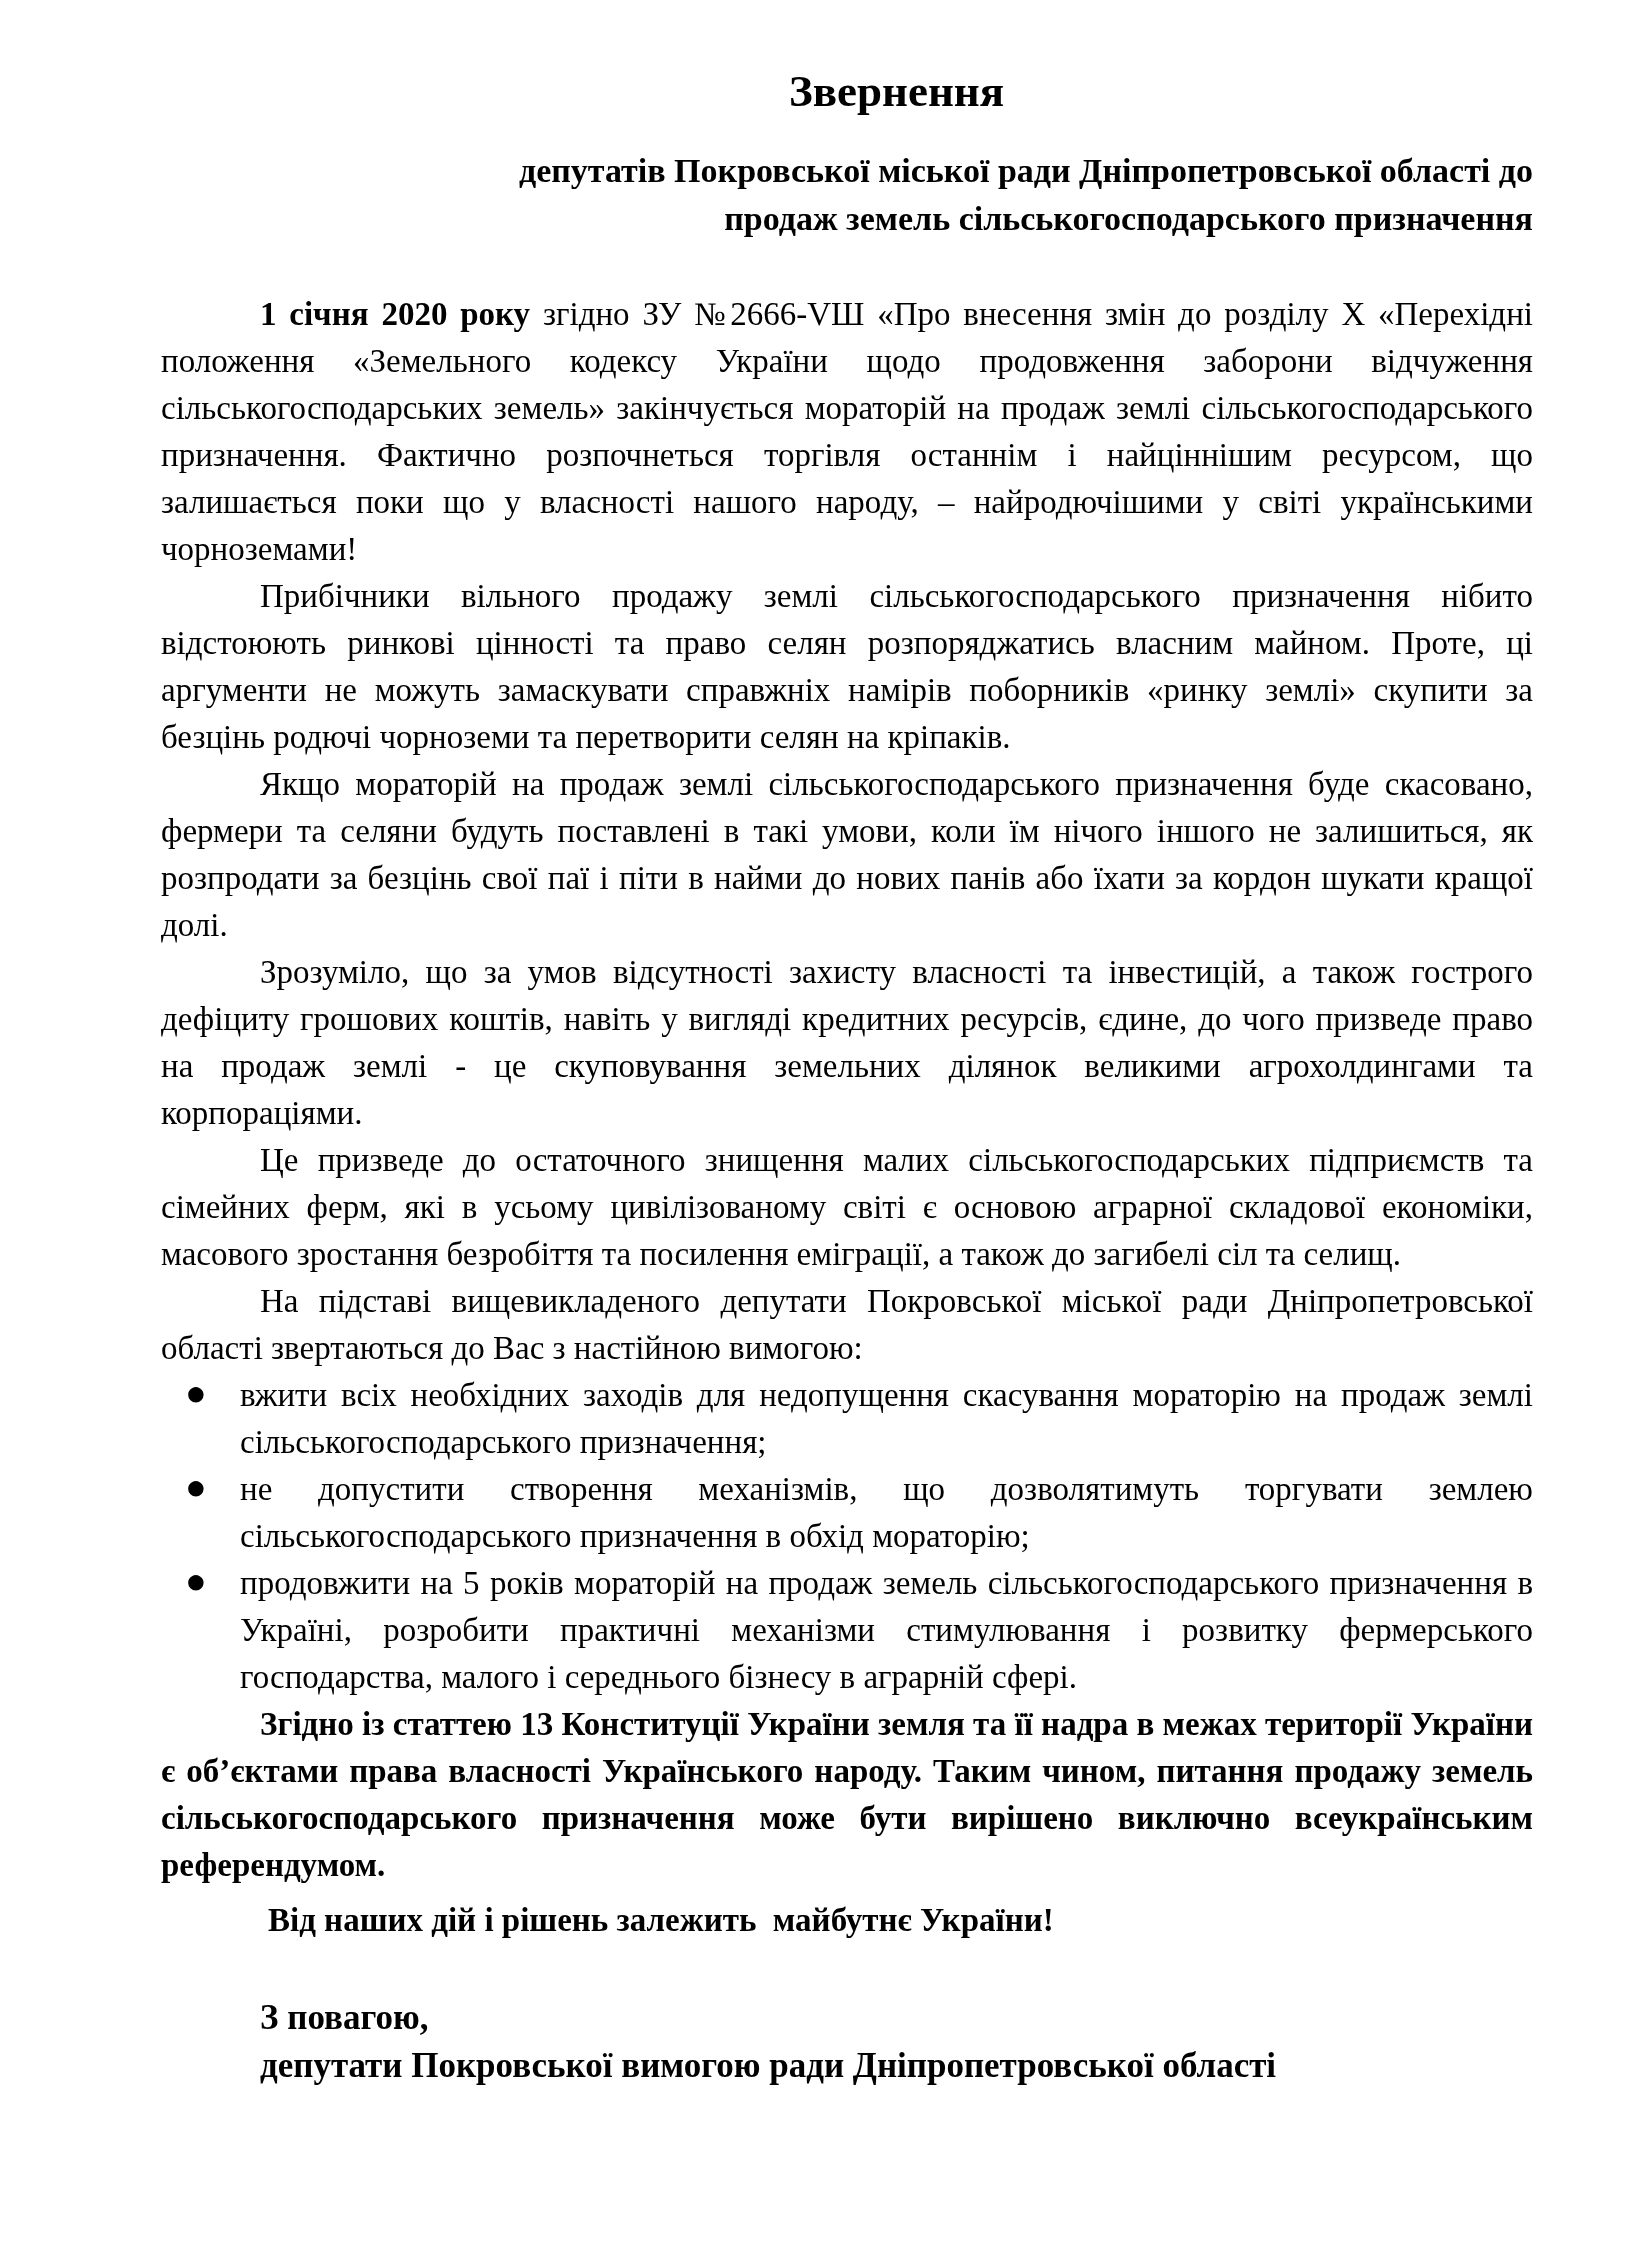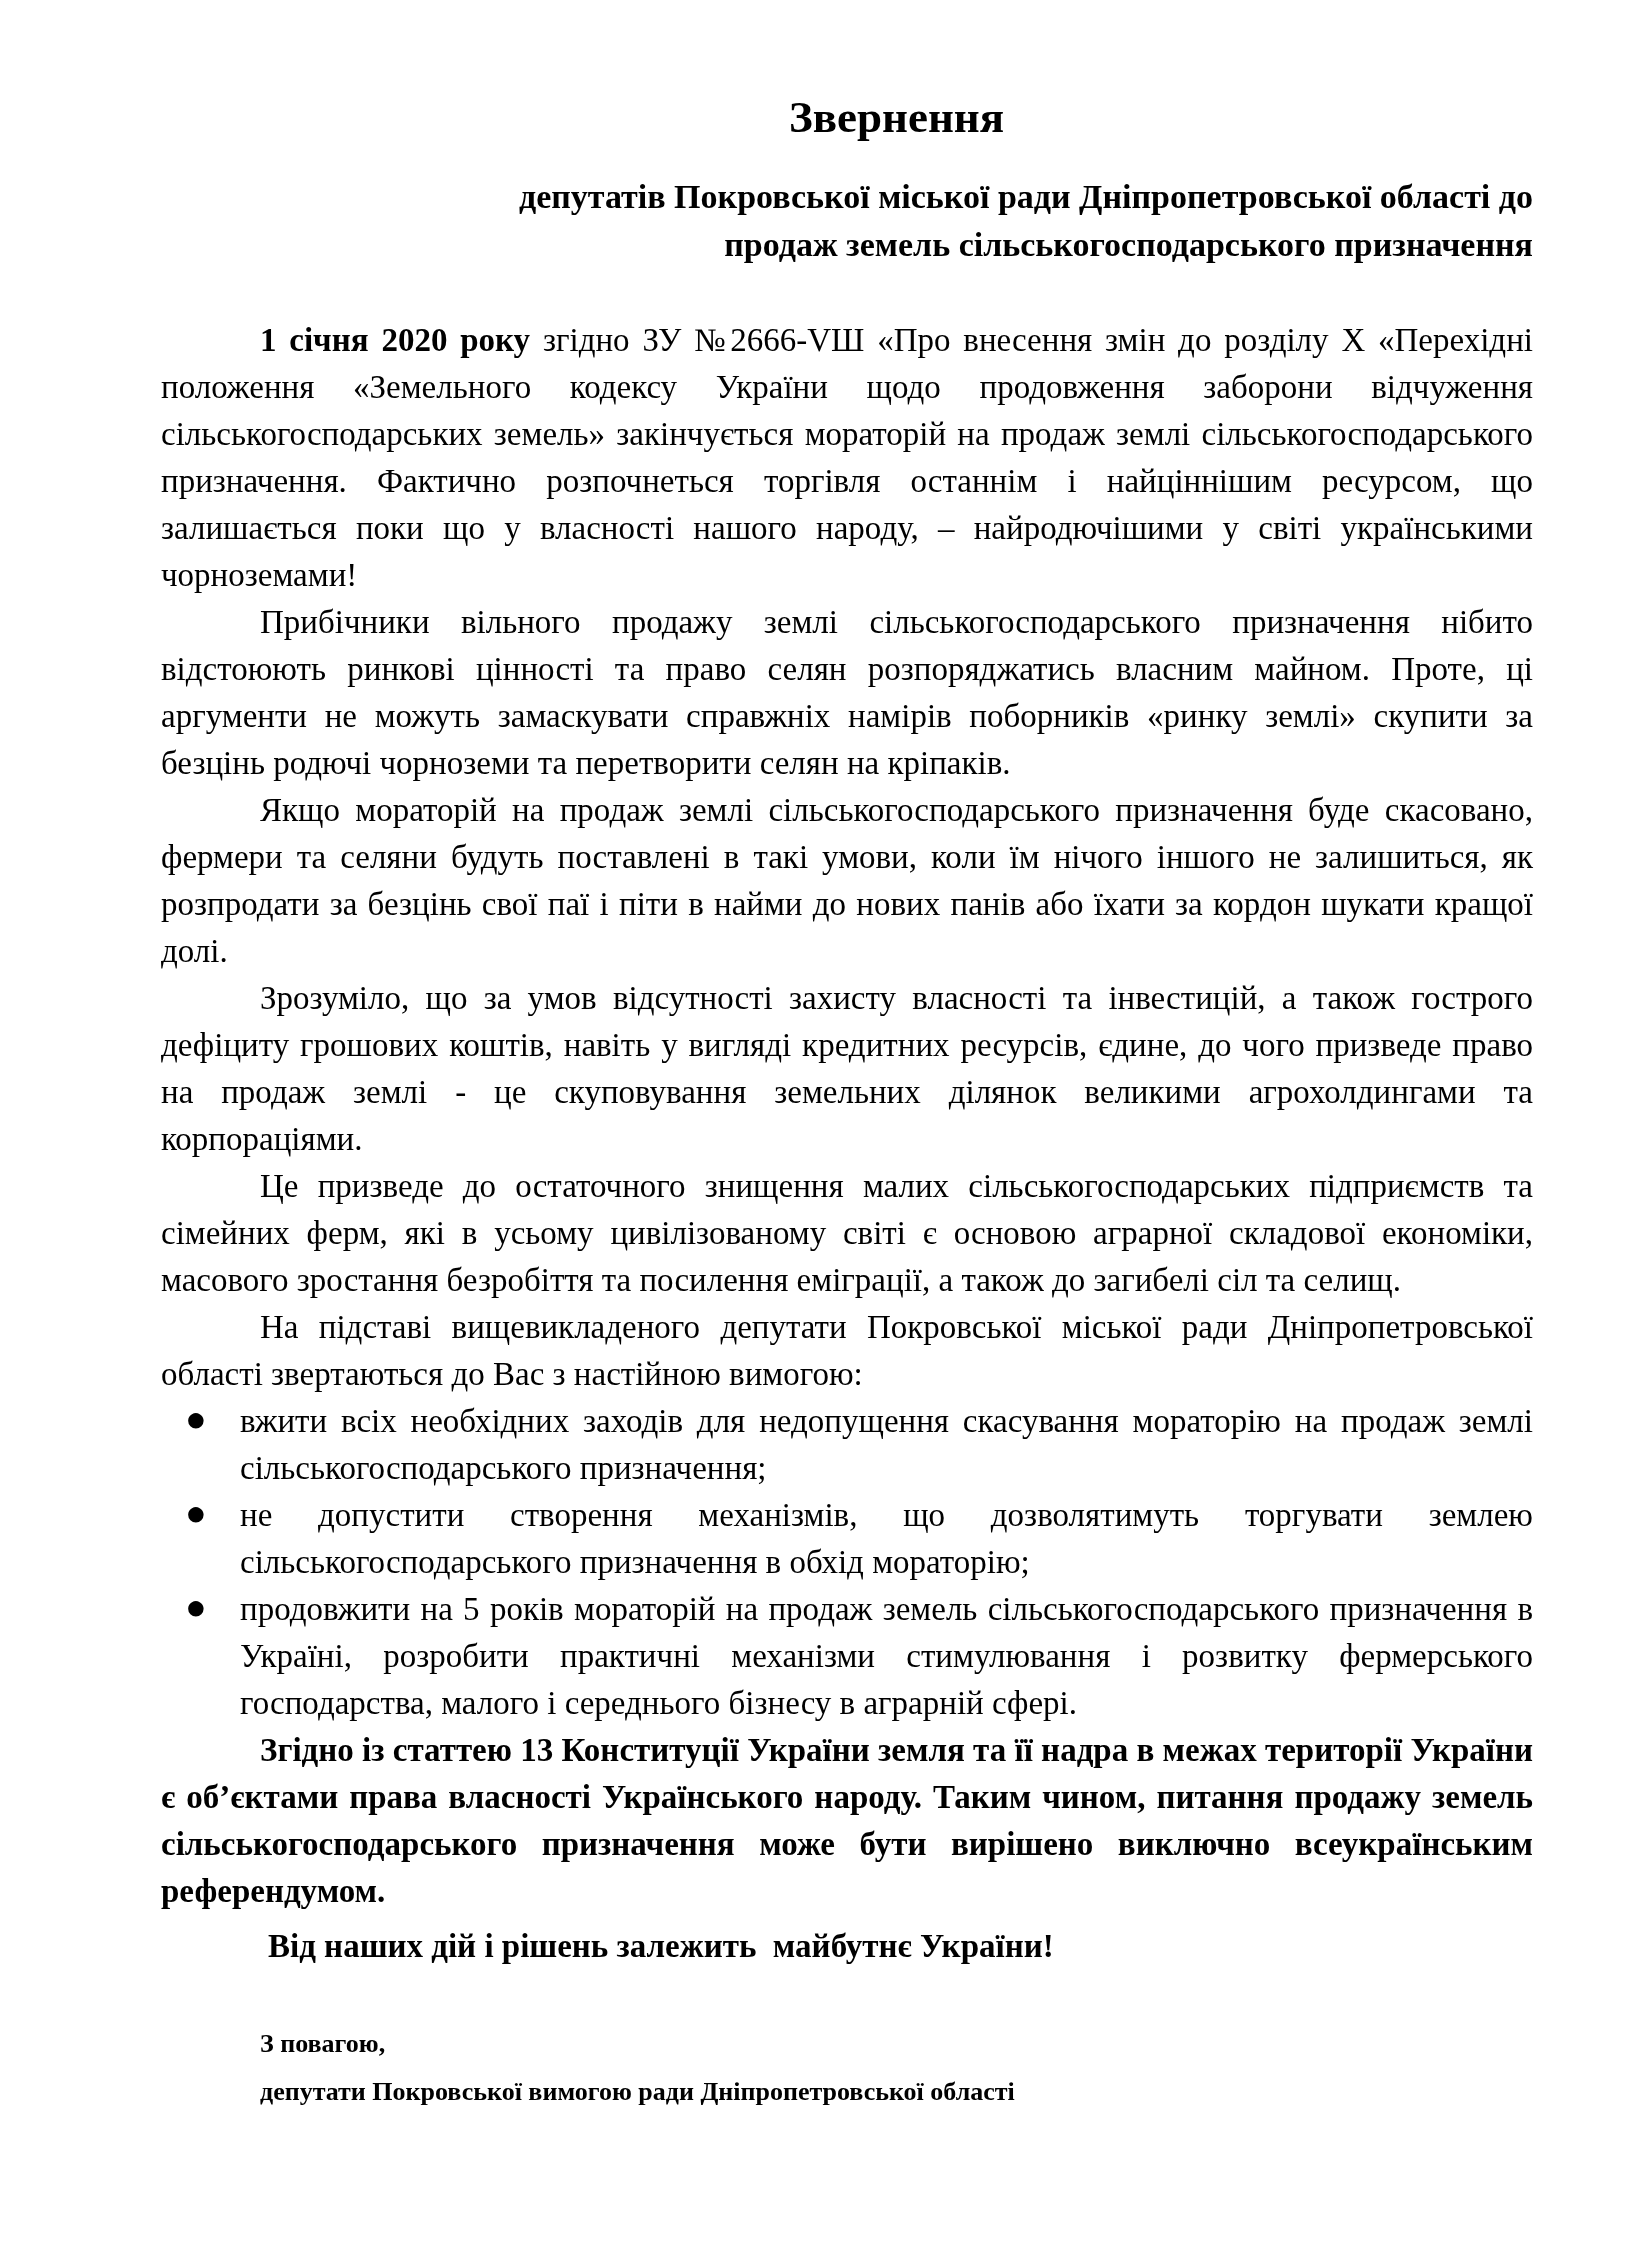--- a/index.html
+++ b/index.html
@@ -11,21 +11,21 @@
     width: 1646px;
     height: 2250px;
     overflow: hidden;
     font-family: "Liberation Serif", "DejaVu Serif", serif;
     color: #000000;
   }
   .page {
     box-sizing: border-box;
     width: 1646px;
     height: 2250px;
-    padding: 78px 113px 0 161px;
+    padding: 52px 113px 0 161px;
     overflow: hidden;
   }
   .doc-title {
     margin: 13.7px 0 0 0;
     text-align: center;
     text-indent: 99px;
     font-size: 45px;
     line-height: 51px;
     font-weight: bold;
   }
@@ -73,21 +73,21 @@
     font-size: 33px;
     line-height: 47px;
     font-weight: bold;
     text-indent: 99px;
     white-space: pre-wrap;
     text-align: left;
   }
   .closing {
     margin-top: 50px;
     padding-left: 99px;
-    font-size: 26px;
+    font-size: 35px;
     line-height: 48px;
     font-weight: bold;
   }
   .closing div { margin: 0; }
 </style>
 </head>
 <body>
 
 <div class="page">
 

